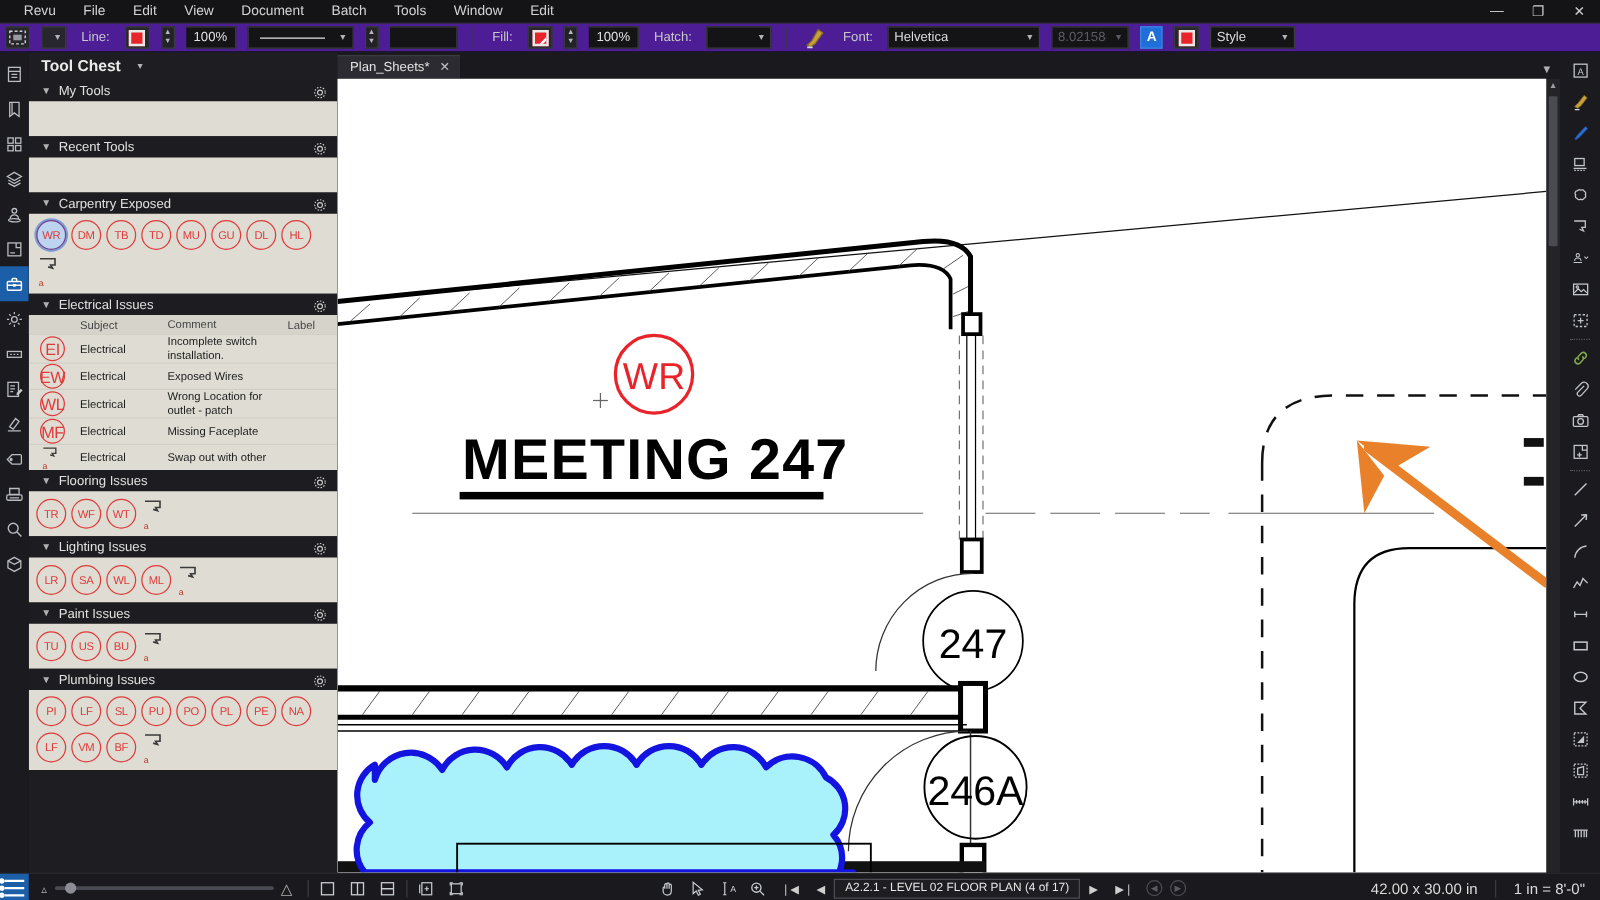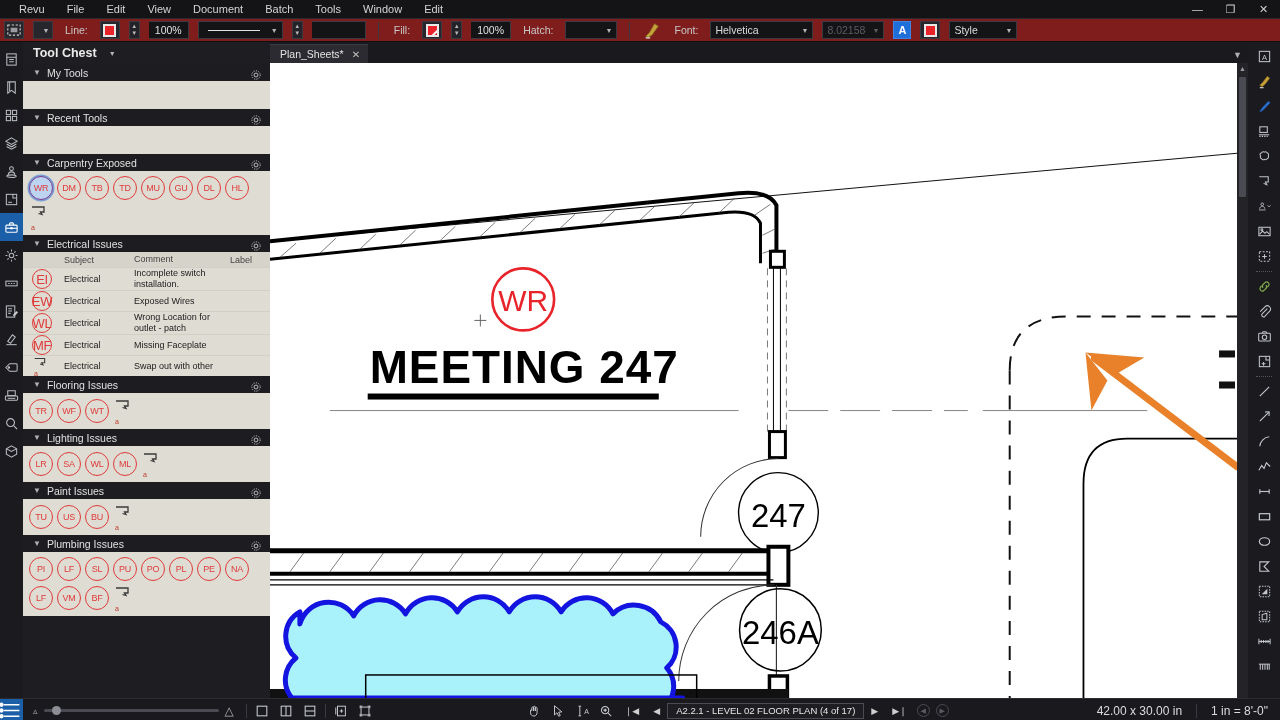--- a/index.html
+++ b/index.html
@@ -10,21 +10,21 @@
   #titlebar { height:18px; background:#141417; display:flex; align-items:center;
     position:relative; }
   #menubar { display:flex; align-items:center; gap:0px; padding-left:8px; }
   .menu-item { font-size:11px; color:#d4d4d4; padding:2px 11px; line-height:14px;
     white-space:nowrap; }
   #wincontrols { position:absolute; right:0; top:0; height:18px; display:flex; }
   .winbtn { width:33px; height:18px; display:flex; align-items:center;
     justify-content:center; font-size:11px; color:#cfcfcf; }
 
   
-  #proptoolbar { height:24px; background:#7f1d1d; border-top:1px solid #2a2a2f;
+  #proptoolbar { height:24px; background:#4c1d95; border-top:1px solid #2a2a2f;
     border-bottom:1px solid #101013; display:flex; align-items:center;
     gap:9px; padding:0 4px; }
   .tb-label { font-size:10.5px; color:#c8c8c8; padding:0 3px; white-space:nowrap; }
   .tb-iconbtn { width:20px; height:18px; background:#26262c; border:1px solid #3a3a42;
     display:flex; align-items:center; justify-content:center; }
   .swatch { width:13px; height:13px; border:2px solid #e9e9e9; }
   .swatch.red { background:#e8232a; }
   .swatch.redx { background:#e8232a; position:relative; overflow:hidden; }
   .swatch.redx::after { content:""; position:absolute; left:-3px; top:5px; width:22px;
     height:1.5px; background:#fff; transform:rotate(-45deg); }
@@ -215,21 +215,21 @@
       <span class="caret">▼</span>
   </div>
   <div class="sep"></div>
   <div class="tb-iconbtn" style="background:transparent;border:none">
     <svg viewBox="0 0 16 16">
         <path d="M3 13 L6 10 L10 3 L13 5 L8 12 L5 14 Z" fill="#c8a13a" stroke="#8a6d1f" stroke-width="0.8"></path>
         <path d="M3 14.3 L6.5 14.3" stroke="#d7d7d7" stroke-width="1.1"></path>
       </svg>
   </div>
   <span class="tb-label">Font:</span>
-  <div class="combo" style="width:103px">
+  <div class="combo" style="width:122px">
     <span class="cv">Helvetica</span>
       <span class="caret">▼</span>
   </div>
   <div class="combo" style="width:62px">
     <span class="cv" style="color:#5c5c63">8.021584</span>
       <span class="caret" style="color:#5c5c63">▼</span>
   </div>
   <div class="blue-a">A</div>
   <div class="tb-iconbtn">
       <span class="swatch red"></span>

